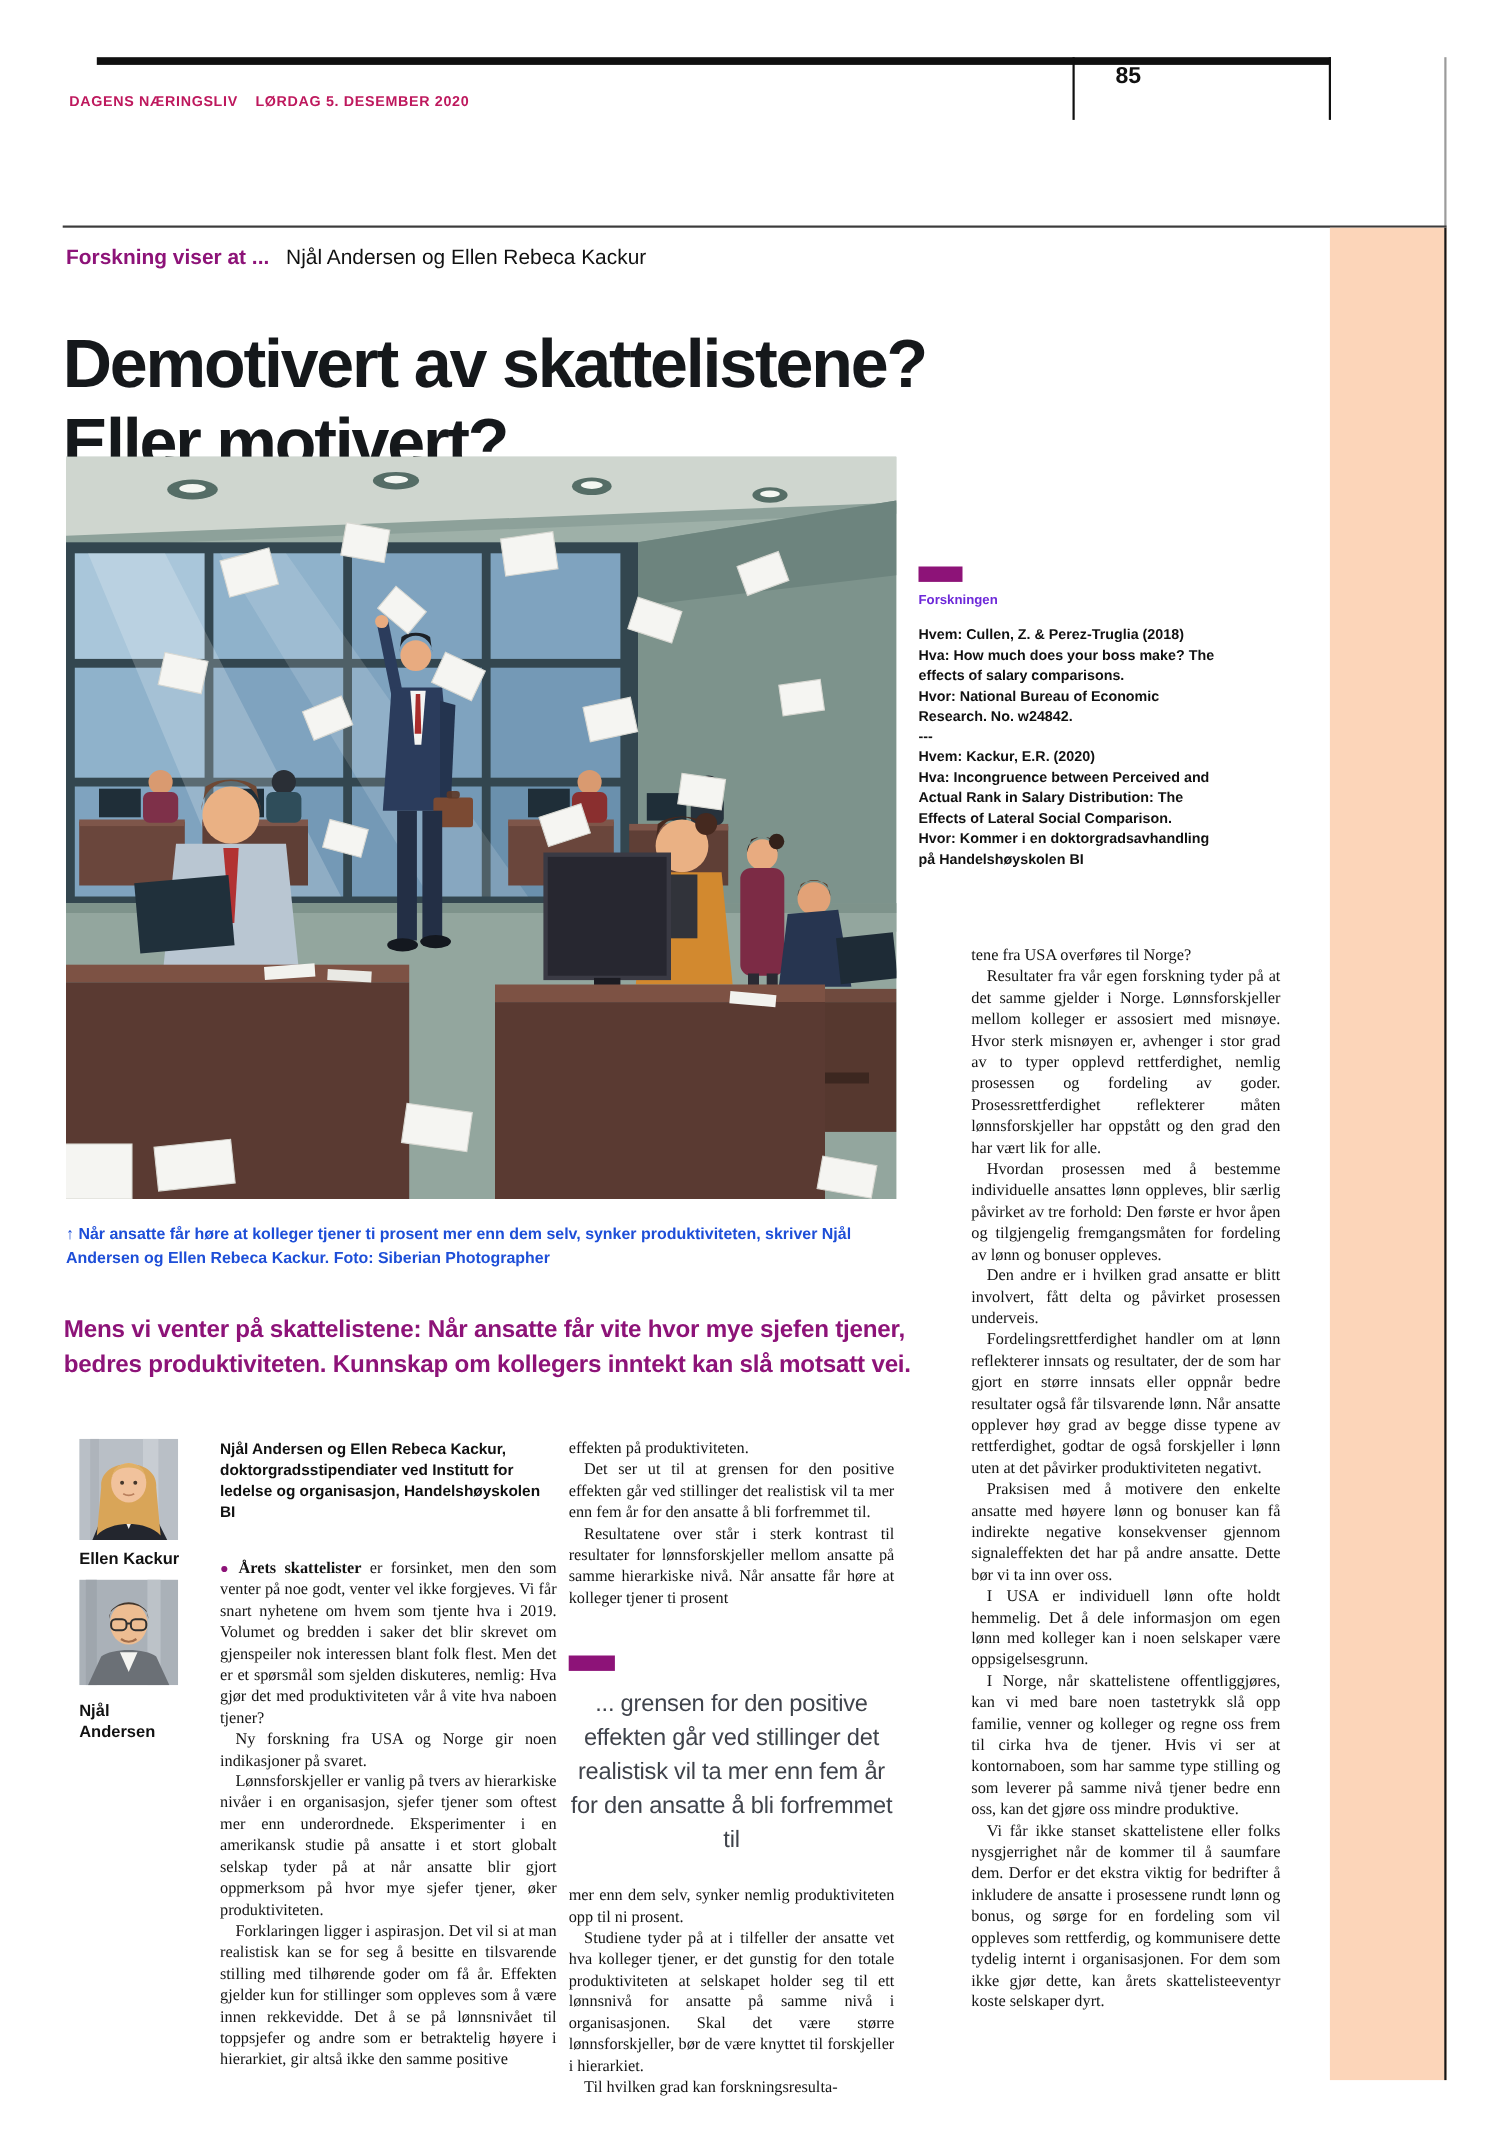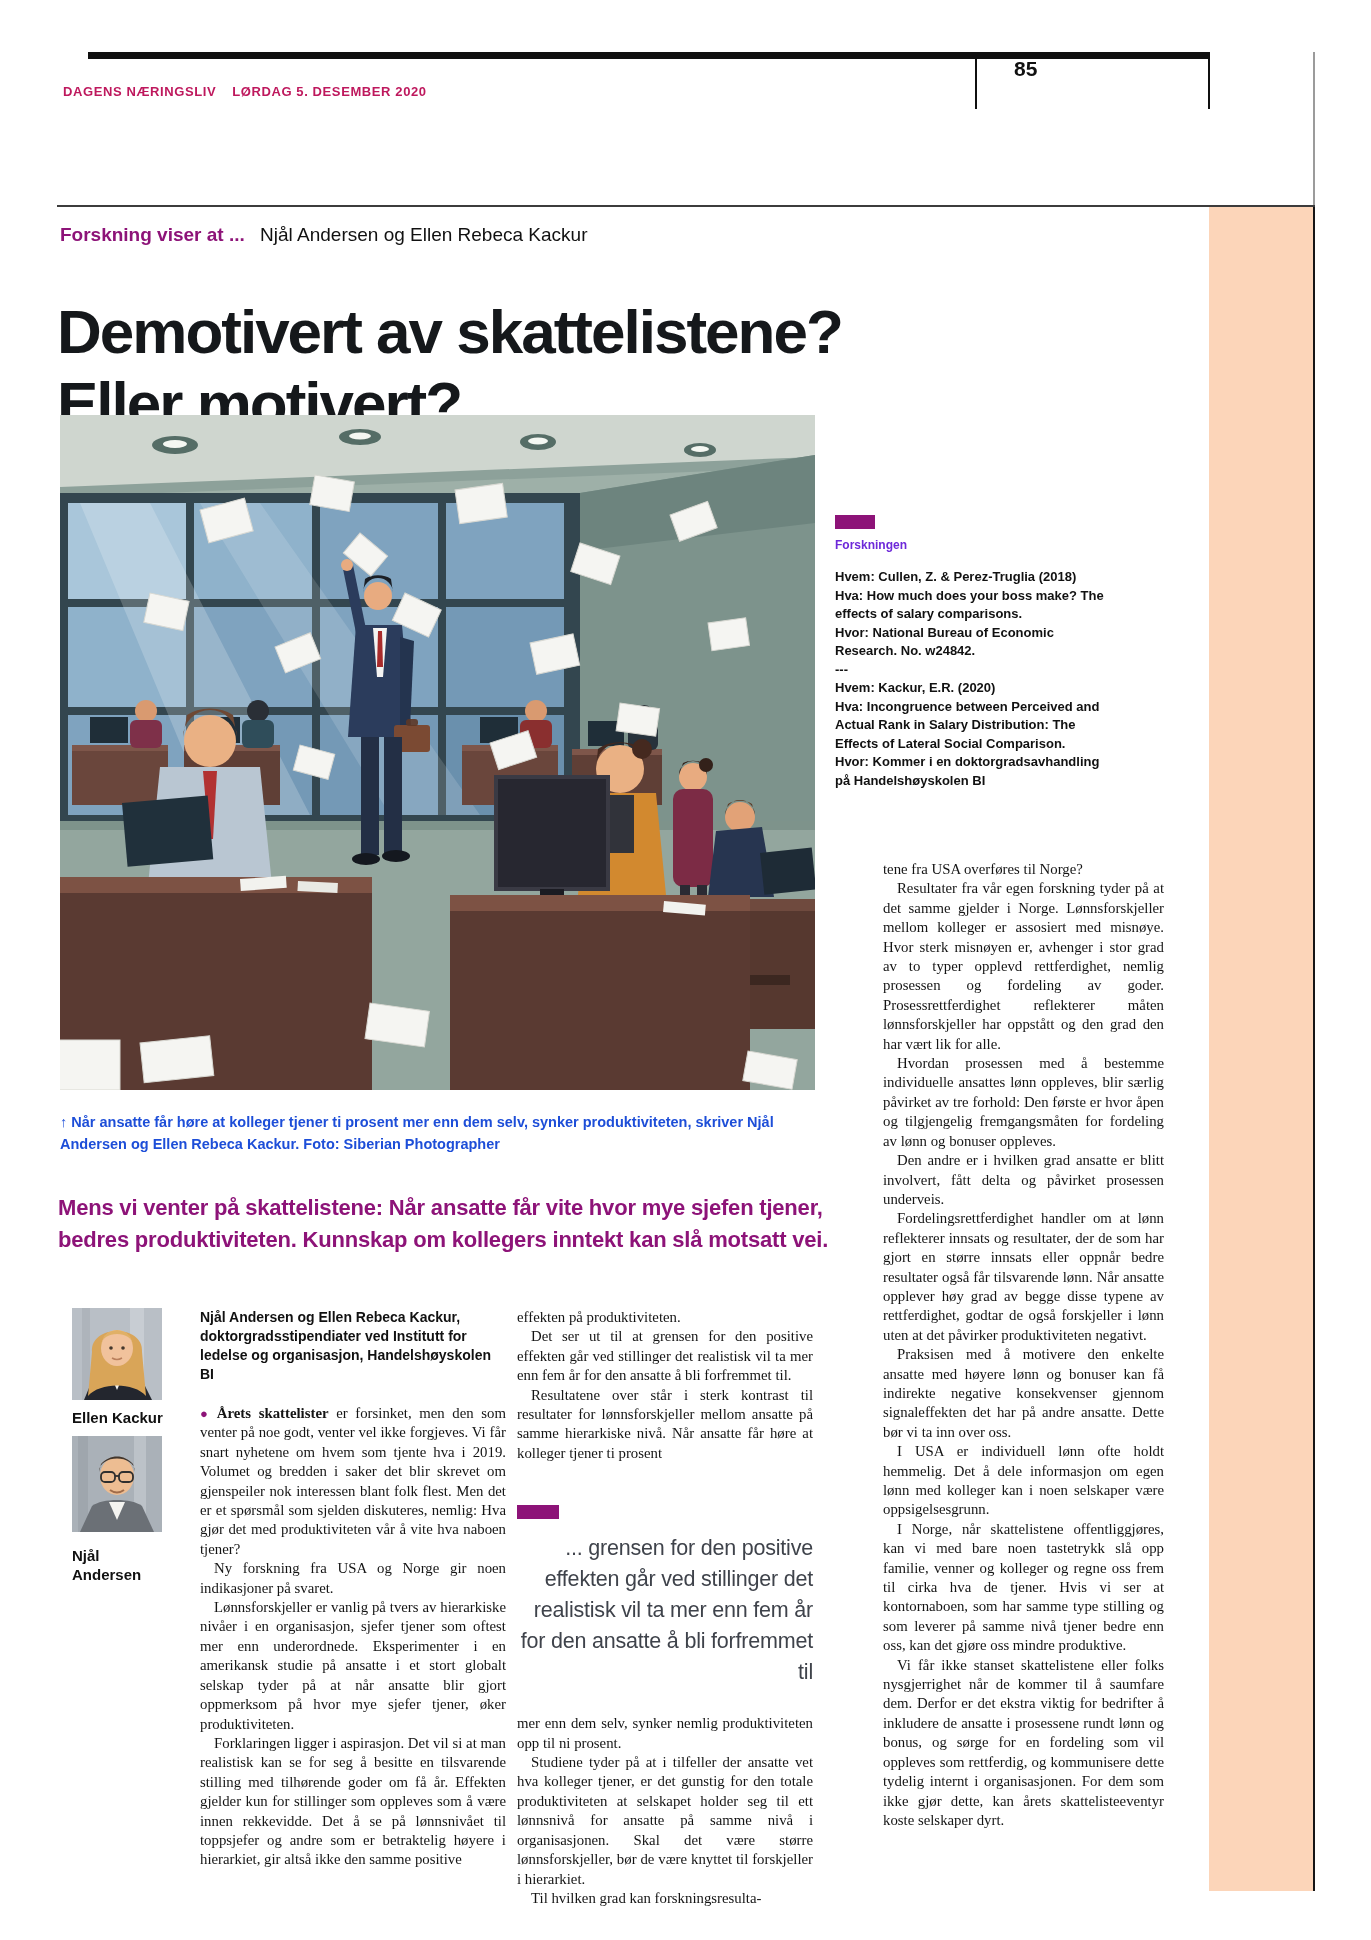--- a/index.html
+++ b/index.html
@@ -35,33 +35,33 @@
 
   
   .bodycol { font-family:"Liberation Serif", serif; font-size:14.8px; line-height:19.4px;
              text-align:justify; color:#141414; }
   .bodycol p { margin:0; }
   .bodycol p.ind { text-indent:14px; }
   .col1 { left:200px; top:1308px; width:306px; }
   .col2 { left:517px; top:1308px; width:296px; }
   .col3 { left:835px; top:860px; width:281px;margin-left:48px; }
   .bio { font-family:"Liberation Sans", sans-serif; font-size:14px; font-weight:bold;
-         line-height:19px; text-align:left; margin-bottom:20px; color:#111; }
+         line-height:19px; text-align:left; margin-bottom:32px; color:#111; }
   .bullet { font-size:13px; margin-right:5px; }
 
   
   .caption { left:60px; top:1112px; width:757px; font-size:14.5px; font-weight:bold;
              line-height:21.5px; color:#1d4ed8; }
   .standfirst { left:58px; top:1192px; width:800px; font-size:22px; font-weight:bold;
                 line-height:31.5px; letter-spacing:-.2px; }
 
   
   .pullquote { margin-top:42px; margin-bottom:26px; font-family:"Liberation Sans", sans-serif; }
   .pq-rect { width:42px; height:14px; margin-bottom:14px; }
-  .pq-text { font-size:21.5px; line-height:31px; color:#3f434b; letter-spacing:-.2px; text-align:right; }
+  .pq-text { font-size:21.5px; line-height:31px; color:#3f434b; letter-spacing:-.2px; text-align:center; }
 
   
   .photo { left:72px; width:90px; }
   .photo svg { display:block; }
   .photo-label { left:72px; font-size:15px; font-weight:bold; color:#111; line-height:19px; }
 </style>
 </head>
 <body>
 
 <div class="page">

